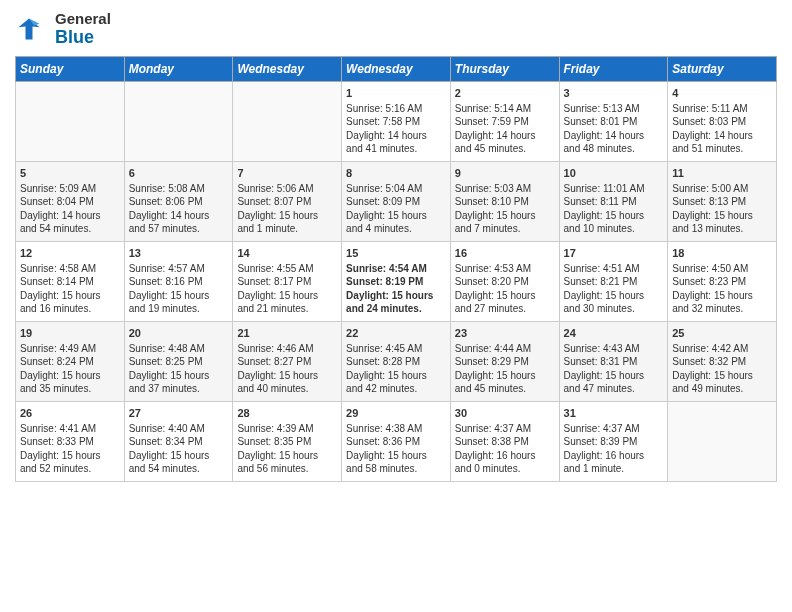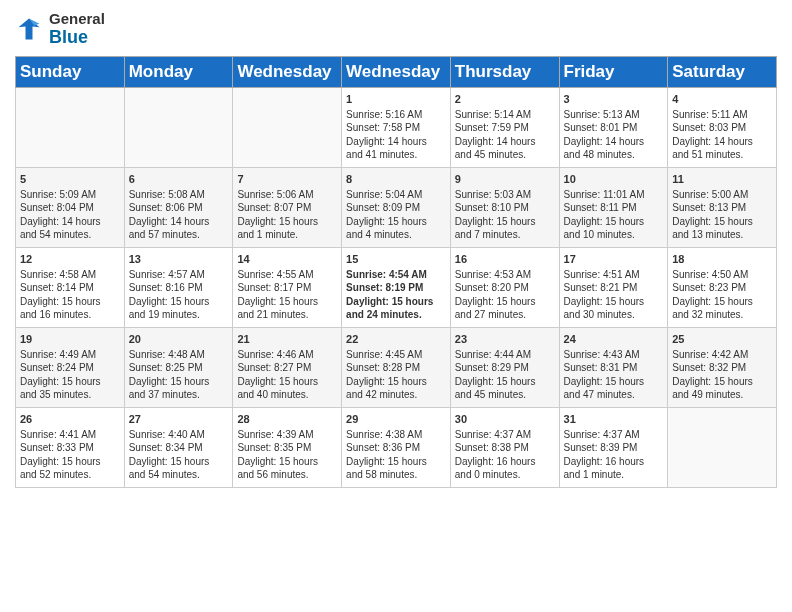--- a/index.html
+++ b/index.html
@@ -17,21 +17,21 @@
     }
     .header {
       display: flex;
       justify-content: space-between;
       align-items: flex-start;
       margin-bottom: 8px;
     }
     .logo {
       display: flex;
       align-items: center;
-      gap: 6px;
+      gap: 12px;
     }
     .logo-bird {
       width: 28px;
       height: 28px;
     }
     .title-block {
       text-align: right;
     }
     .month-title {
       font-size: 36px;
@@ -45,25 +45,26 @@
       margin-top: 2px;
     }
     .calendar {
       width: 100%;
       border-collapse: collapse;
       table-layout: fixed;
     }
     .calendar th {
       background-color: #1a6fc4;
       color: #fff;
-      font-size: 17px;
+      font-size: 12px;
       font-weight: bold;
       padding: 5px 4px;
       text-align: left;
       border: 1px solid #aaa;
+      font-style: italic;
     }
     .calendar td {
       border: 1px solid #ccc;
       vertical-align: top;
       padding: 4px 4px;
       font-size: 10px;
       color: #333;
       line-height: 1.35;
       background: #fff;
       width: 14.28%;

